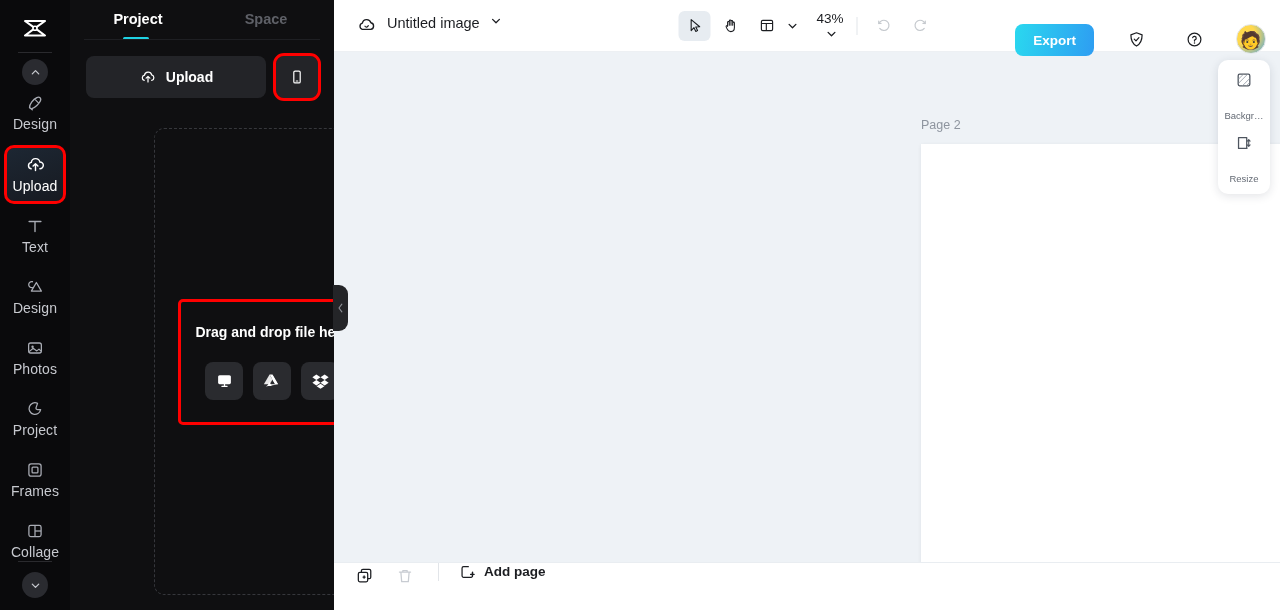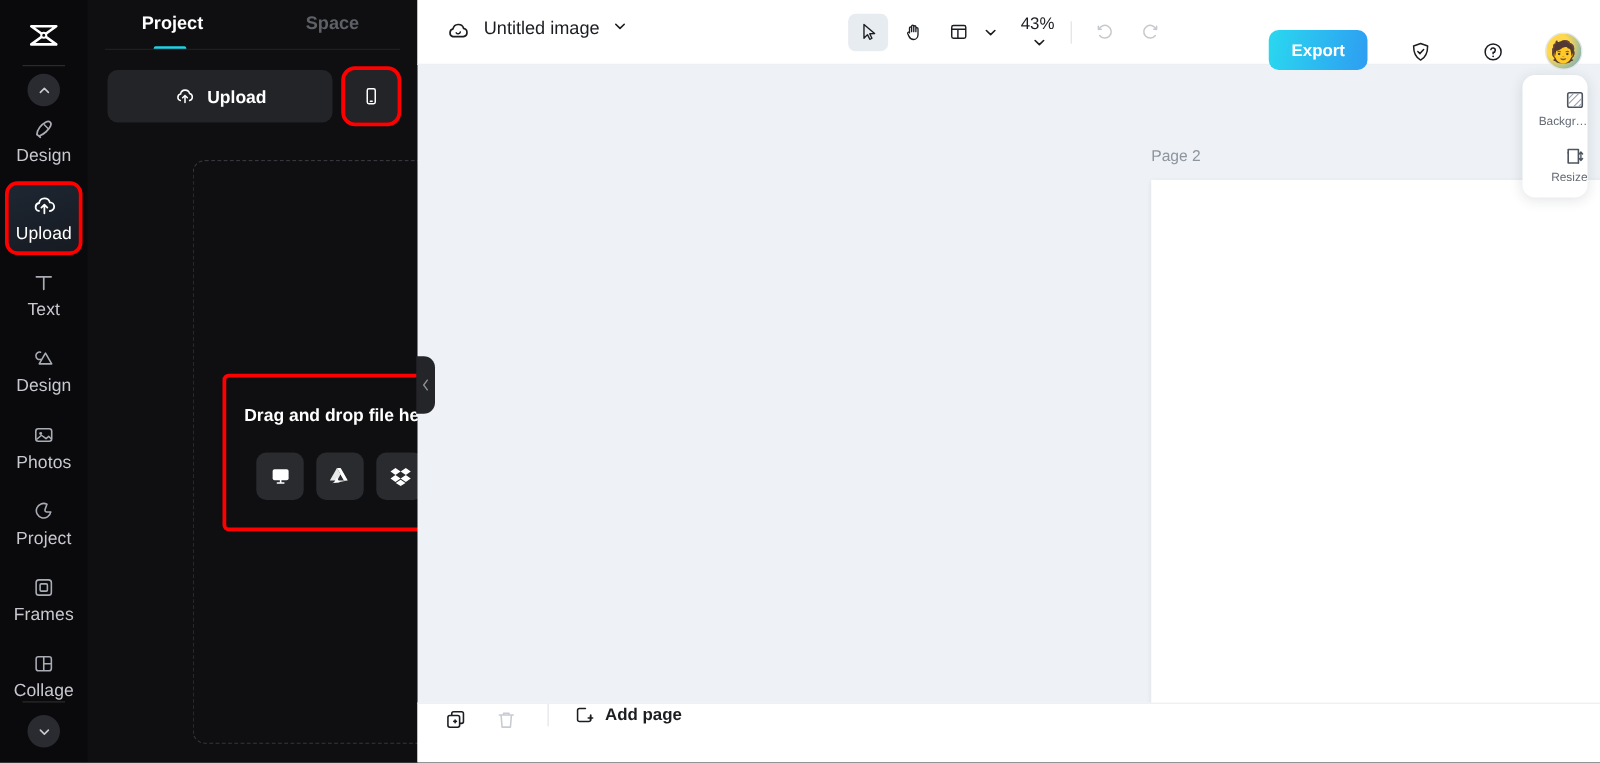--- a/index.html
+++ b/index.html
@@ -82,21 +82,21 @@
     border-bottom: 1px solid #edf0f3;
   }
   .doc-title { display: flex; align-items: flex-start; gap: 10px; cursor: pointer; }
   .doc-title .t { font-size: 14.5px; color: #1b1d21; }
   .tb-center { position: absolute; left: 50%; transform: translateX(-50%); display: flex; align-items: center; gap: 4px; }
   .tb-btn { width: 32px; height: 30px; border-radius: 6px; display: flex; align-items: center; justify-content: center; cursor: pointer; }
   .tb-btn.active { background: #e7ecf1; }
   .tb-combo { display: flex; align-items: center; gap: 2px; cursor: pointer; flex-direction: column; }
   .zoom-val { font-size: 13.5px; color: #1b1d21; min-width: 30px; }
   .vdiv { width: 1px; height: 18px; background: #e2e5e9; margin: 0 6px; }
-  .tb-right { margin-left: auto; display: flex; align-items: flex-end; gap: 26px; margin-top: 29px; }
+  .tb-right { margin-left: auto; display: flex; align-items: flex-start; gap: 26px; margin-top: 29px; }
   .export-btn {
     height: 32px; padding: 0 18px; border-radius: 8px; border: none; cursor: pointer;
     background: linear-gradient(100deg,#2ad8ef 0%, #2e9df2 100%);
     color: #fff; font-size: 13.5px; font-weight: 700; font-family: "Liberation Sans", sans-serif;
   }
   .avatar {
     width: 30px; height: 30px; border-radius: 50%; cursor: pointer; overflow: hidden;
     background: radial-gradient(circle at 30% 35%, #ffd84d 0%, #ffd84d 38%, #4aa3e8 100%);
     position: relative; border: 1px solid #e3e6ea;
   }
@@ -113,21 +113,21 @@
     position: absolute; left: 587px; top: 92px; width: 438px; height: 435px;
     background: #fff; box-shadow: 0 1px 4px rgba(20,30,50,.07);
   }
 
   
   .float-tools {
     position: absolute; right: 10px; top: 8px; width: 52px;
     background: #fff; border-radius: 10px; box-shadow: 0 2px 10px rgba(30,40,60,.13);
     padding: 10px 0 10px; display: flex; flex-direction: column; align-items: center; gap: 12px; z-index: 4;
   }
-  .ft-item { display: flex; flex-direction: column; align-items: flex-end; gap: 2px; cursor: pointer; width: 100%; }
+  .ft-item { display: flex; flex-direction: column; align-items: center; gap: 20px; cursor: pointer; width: 100%; }
   .ft-lbl { font-size: 9.5px; color: #646a74; max-width: 46px; overflow: hidden; text-overflow: ellipsis; white-space: nowrap; text-align: center; }
 
   
   .bottombar {
     height: 48px; background: #fff; border-top: 1px solid #e9edf1;
     display: flex; align-items: flex-start; padding: 0 18px; gap: 14px;
   }
   .bb-btn { width: 26px; height: 26px; display: flex; align-items: center; justify-content: center; cursor: pointer; }
   .add-page { display: flex; align-items: center; gap: 8px; cursor: pointer; font-size: 13.5px; color: #1b1d21; font-weight: 700; }
   .bb-right { margin-left: auto; display: flex; align-items: center; gap: 10px; }

